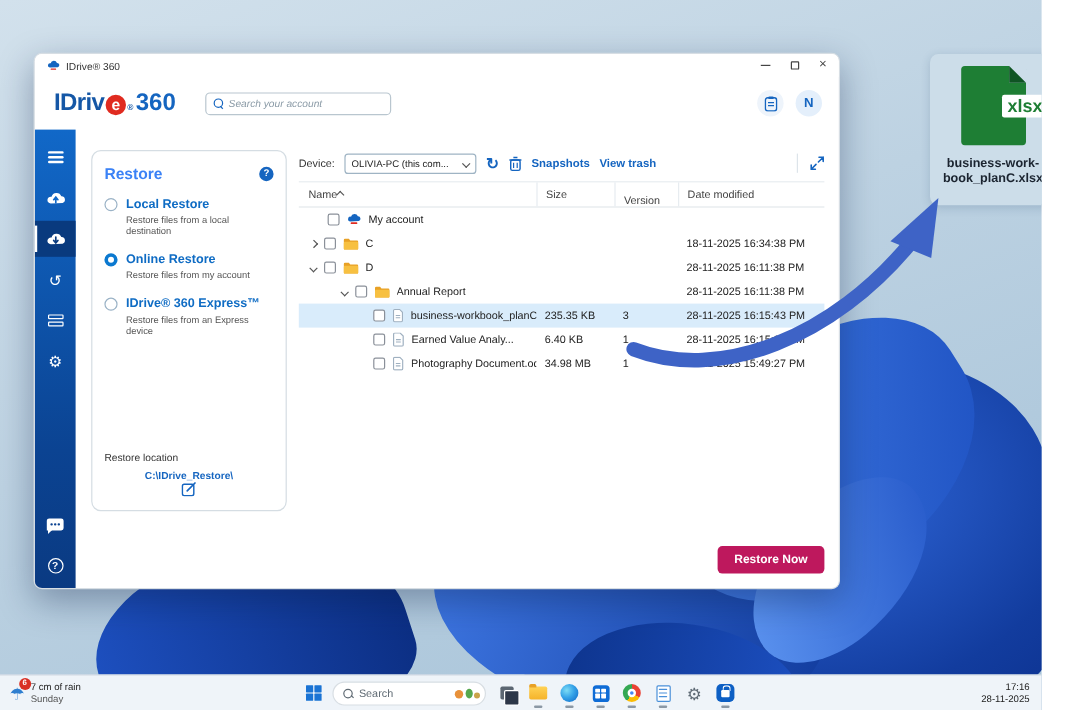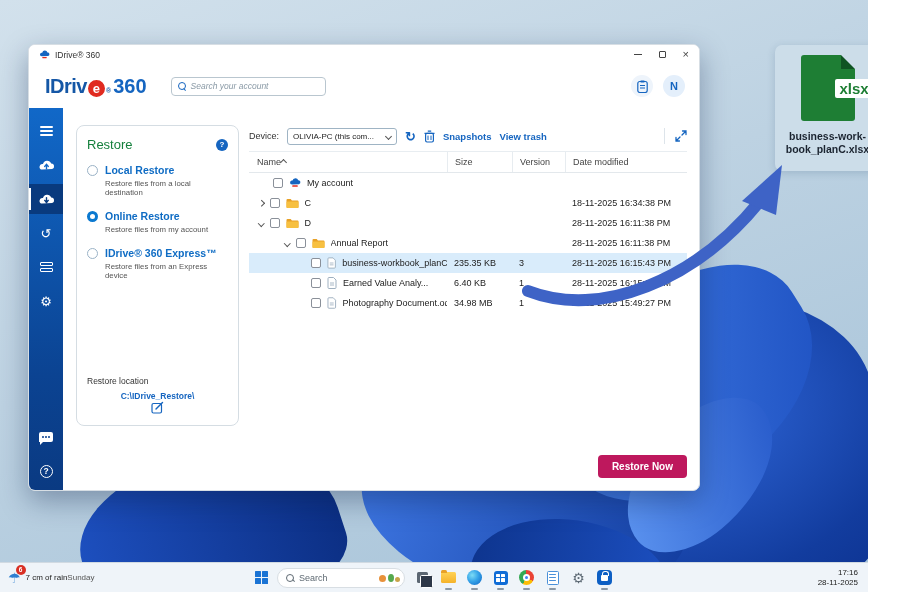--- a/index.html
+++ b/index.html
@@ -70,21 +70,21 @@
   .chatic::after { content:""; position:absolute; left:1px; bottom:-3px; border:3px solid transparent; border-top-color:#fff; border-left-color:#fff; }
   .chatic i { width:1.8px; height:1.8px; background:#0b4392; border-radius:50%; }
   .helpc { width:13px; height:13px; border:1.3px solid #fff; border-radius:50%; color:#fff; font-size:8.5px; font-weight:bold; display:flex; align-items:center; justify-content:center; }
 
   .main { flex:1; display:flex; padding:17px 12px 12px 13px; gap:10px; position:relative; min-width:0; }
 
   
   .rcard { width:163px; flex:0 0 auto; border:1px solid #d5dde3; border-radius:8px; padding:11px 10px;
            display:flex; flex-direction:column; height:301px; }
   .rcard-head { display:flex; align-items:center; justify-content:space-between; margin-bottom:12px; }
-  .rcard-title { font-size:13px; font-weight:normal; color:#15803d; }
+  .rcard-title { font-size:13px; font-weight:bold; color:#3b82f6; }
   .qmark { width:12px; height:12px; border-radius:50%; background:#1565c0; color:#fff; font-size:8px; font-weight:bold;
            display:flex; align-items:center; justify-content:center; }
   .opt { margin-bottom:13px; }
   .opt-row { display:flex; align-items:center; gap:7px; }
   .radio { width:11px; height:11px; border:1.3px solid #9ab2c6; border-radius:50%; background:#fff; flex:0 0 auto; }
   .radio.sel { border:3.2px solid #0b79d0; }
   .opt-label { font-size:10.5px; font-weight:bold; color:#0f6cc4; }
   .opt-desc { font-size:7.8px; color:#555; margin:3px 0 0 18px; }
   .rcard-bottom { margin-top:auto; }
   .rloc-label { font-size:8.5px; color:#333; margin-bottom:5px; }
@@ -104,21 +104,21 @@
   .chev.up { transform:rotate(-135deg); }
   .tb-ico { color:#1565c0; font-size:13px; font-weight:bold; line-height:1; }
   .tb-link { font-size:9.5px; font-weight:bold; color:#1565c0; }
   .tb-right { margin-left:auto; display:flex; align-items:center; padding-left:10px; border-left:1px solid #dde4ea; height:16px; }
   .toolbar-rule { height:1px; background:#e8edf1; margin:4px 0 0; }
 
   .thead { display:flex; align-items:center; height:21px; border-bottom:1px solid #e3e8ec; font-size:9px; color:#444; flex:0 0 auto; }
   .th-name { flex:1; display:flex; align-items:center; padding:0 8px 0 8px; }
   .th { border-left:1px solid #e7ecf0; padding-left:7px; height:100%; display:flex; align-items:center; }
   .w-size { width:65px; flex:0 0 auto; }
-  .w-ver { width:53px; flex:0 0 auto; }
+  .w-ver { width:53px; flex:0 0 auto;align-items:flex-end; }
   .w-date { width:122px; flex:0 0 auto; }
 
   .tbody { flex:1; }
   .trow { display:flex; align-items:center; height:20px; font-size:9px; color:#222; }
   .trow.sel { background:#d9ecfb; }
   .name-area { flex:1; display:flex; align-items:center; gap:6px; min-width:0; }
   .name-area .chev { border-color:#555; width:4.5px; height:4.5px; }
   .cb { width:10px; height:10px; border:1.2px solid #8a9099; border-radius:2px; background:#fff; flex:0 0 auto; }
   .fname { white-space:nowrap; overflow:hidden; }
   .cell { padding-left:7px; }
@@ -143,21 +143,21 @@
   
   .arrow-svg { position:absolute; left:470px; top:163px; z-index:4; }
 
   
   .taskbar { position:absolute; left:0; right:0; bottom:0; height:30px; background:rgba(241,246,250,.96);
              border-top:1px solid rgba(120,140,160,.25); z-index:6; display:flex; align-items:center; }
   .tb-weather { position:absolute; left:8px; display:flex; align-items:center; gap:5px; }
   .umb { font-size:14px; color:#2f7fd0; position:relative; }
   .umb .badge { position:absolute; top:-5px; right:-5px; width:10px; height:10px; background:#d93025; color:#fff;
                 border-radius:50%; font-size:6.5px; display:flex; align-items:center; justify-content:center; font-weight:bold; }
-  .wtxt { display:flex; flex-direction:row; line-height:1.2; }
+  .wtxt { display:flex; flex-direction:column; line-height:1.2; }
   .wl1 { font-size:8px; color:#222; }
   .wl2 { font-size:8px; color:#555; }
   .tb-center { margin:0 auto; display:flex; align-items:center; gap:9px; }
   .winlogo { display:grid; grid-template-columns:6px 6px; grid-template-rows:6px 6px; gap:1.2px; }
   .winlogo i { background:#1a73d4; border-radius:0.5px; }
   .tb-search { width:128px; height:20px; background:#fff; border:1px solid #d8dee3; border-radius:10px;
                display:flex; align-items:center; padding:0 4px 0 8px; gap:5px; }
   .tb-search .mag::before { border-color:#5f6a73; }
   .tb-search .mag::after { background:#5f6a73; }
   .tb-search .ph { font-size:9px; color:#5f6a73; flex:1; }

